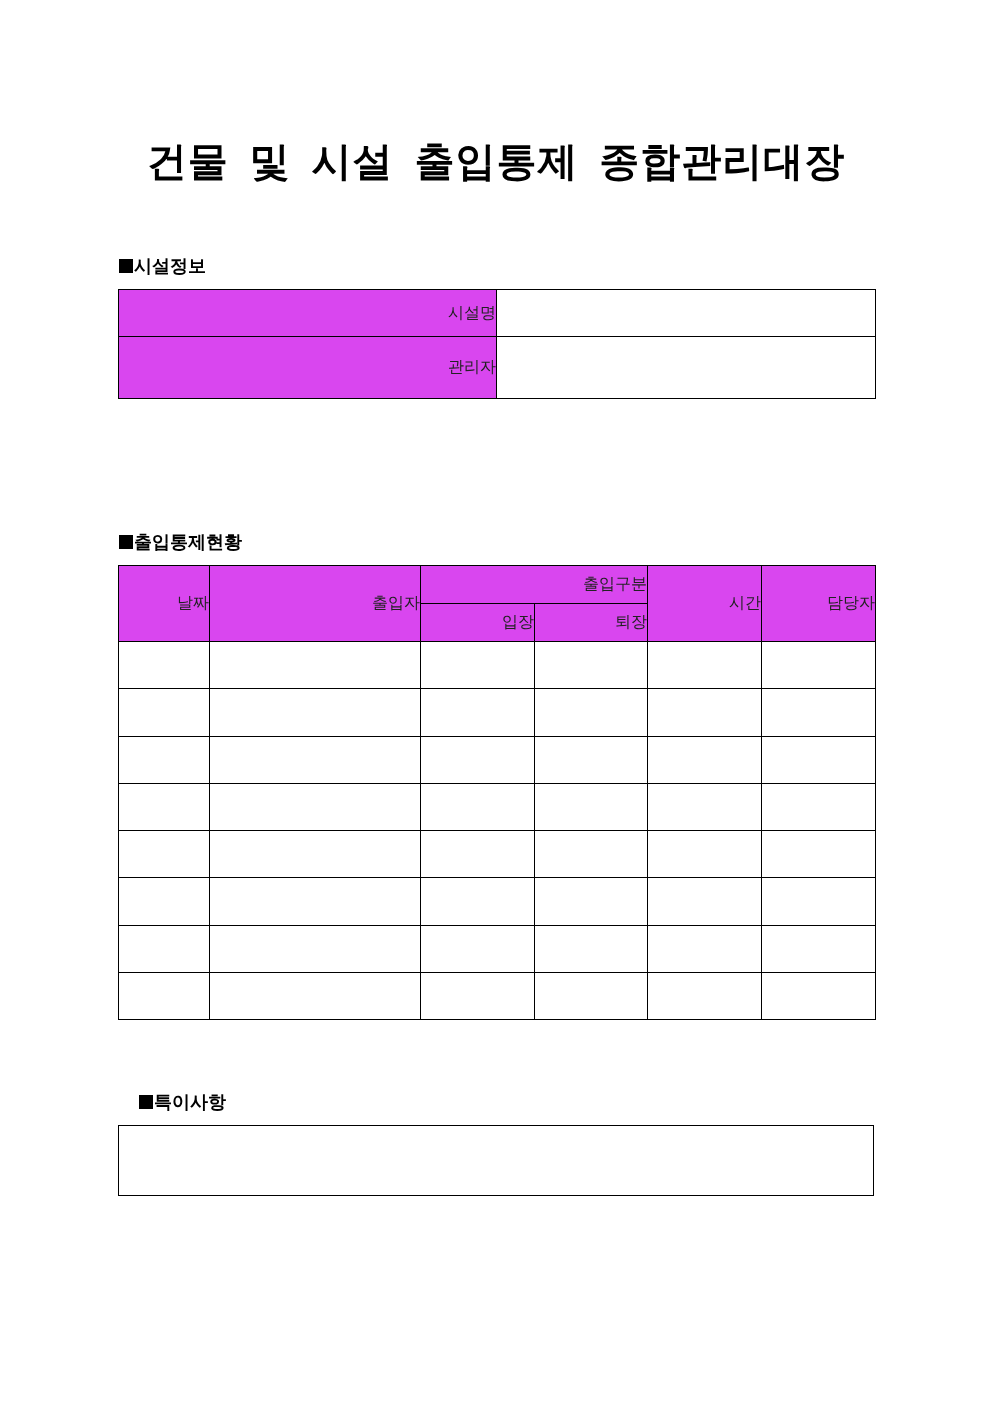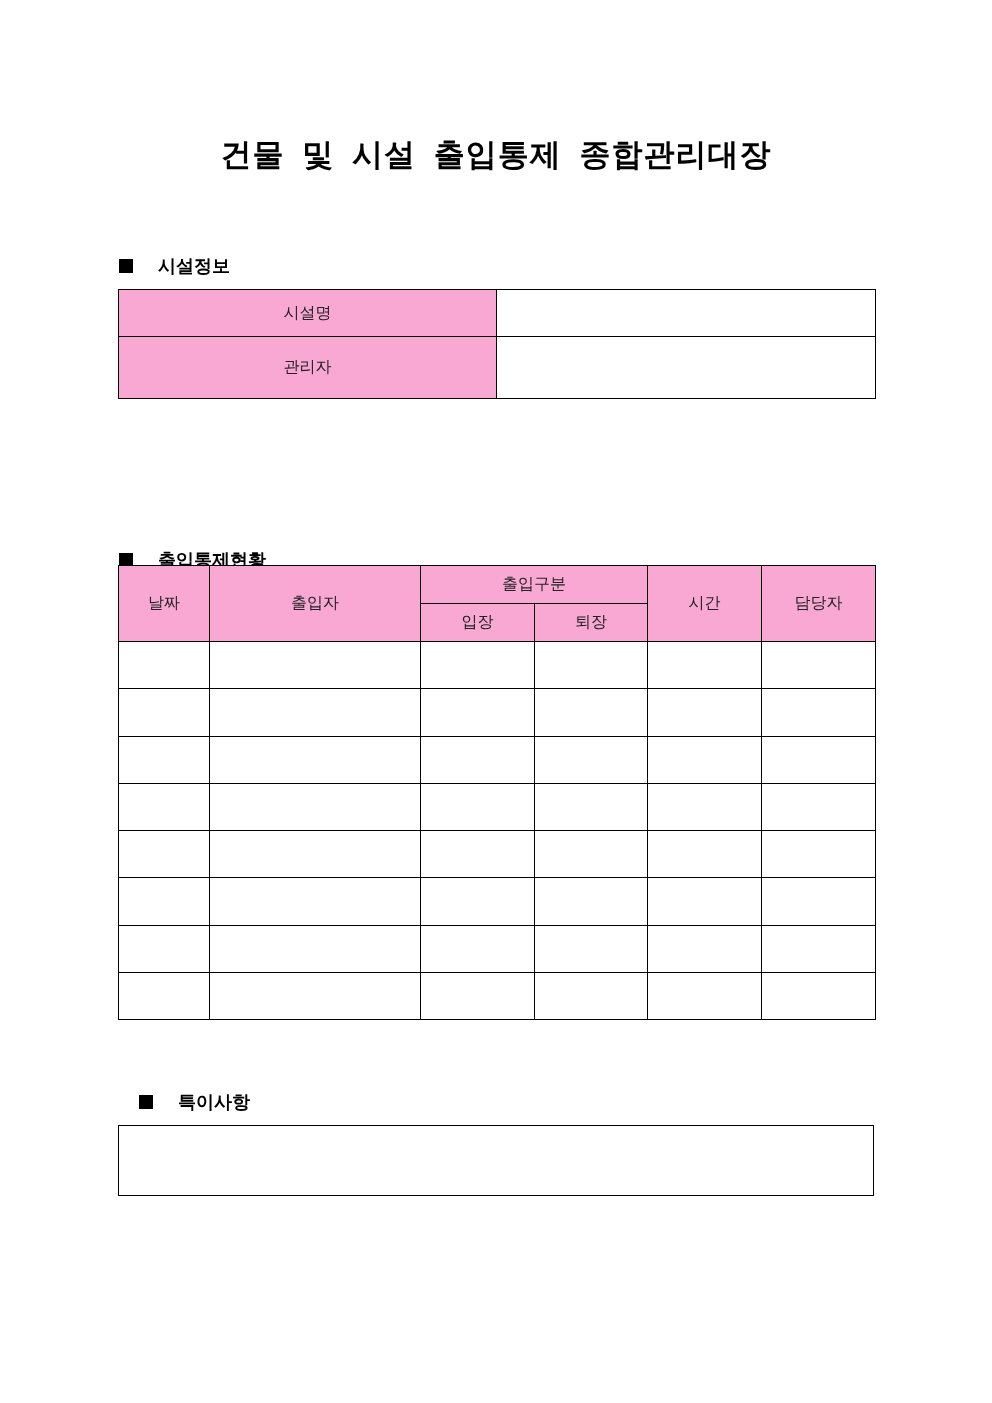--- a/index.html
+++ b/index.html
@@ -2,35 +2,35 @@
 <html><head>
   <meta charset="utf-8">
   <style>
     html, body { margin: 0; padding: 0; background: #ffffff; }
     body {
       width: 992px; height: 1403px; position: relative; overflow: hidden;
       font-family: "DejaVu Sans", "Liberation Sans", sans-serif; color: #000;
     }
     .title {
       position: absolute; left: 0; top: 134px; width: 992px; text-align: center;
-      font-size: 31px; font-weight: bold; letter-spacing: 1px; word-spacing: 6px;
+      font-size: 40px; font-weight: bold; letter-spacing: 1px; word-spacing: 6px;
     }
     .section-head {
       position: absolute; left: 119px; font-size: 18px; font-weight: bold;
-      display: flex; align-items: center; gap: 25px;
+      display: flex; align-items: center; gap: 1px;
     }
     .section-head .sq {
       display: inline-block; width: 14px; height: 14px; background: #000;
     }
     table { border-collapse: collapse; position: absolute; table-layout: fixed; }
     td {
       border: 1.5px solid #000; padding: 0; text-align: center; vertical-align: middle;
       font-size: 16px; color: #222;
     }
-    td.hd { background: #f9a8d4; }
+    td.hd { background: #d946ef; text-align: right; }
     #facility-table { left: 118px; top: 289px; width: 757px; }
     #access-table { left: 118px; top: 565px; width: 757px; }
     .notes-box {
       position: absolute; left: 118px; top: 1125px; width: 754px; height: 69px;
       border: 1.5px solid #000;
     }
   </style>
 </head>
 <body>
 
@@ -51,21 +51,21 @@
     <td class="hd">시설명</td>
     <td></td>
   </tr>
   <tr style="height:62px;margin-left:11px;">
     <td class="hd">관리자</td>
     <td></td>
   </tr>
 </tbody>
   </table>
 
-<div class="section-head" style="top:548px;">
+<div class="section-head" style="top:530px;">
   <span class="sq"></span>
   <span>출입통제현황</span>
 </div>
 
 <table id="access-table">
   <colgroup>
     <col style="width:91px">
       <col style="width:211px">
       <col style="width:114px">
     <col style="width:113px">

